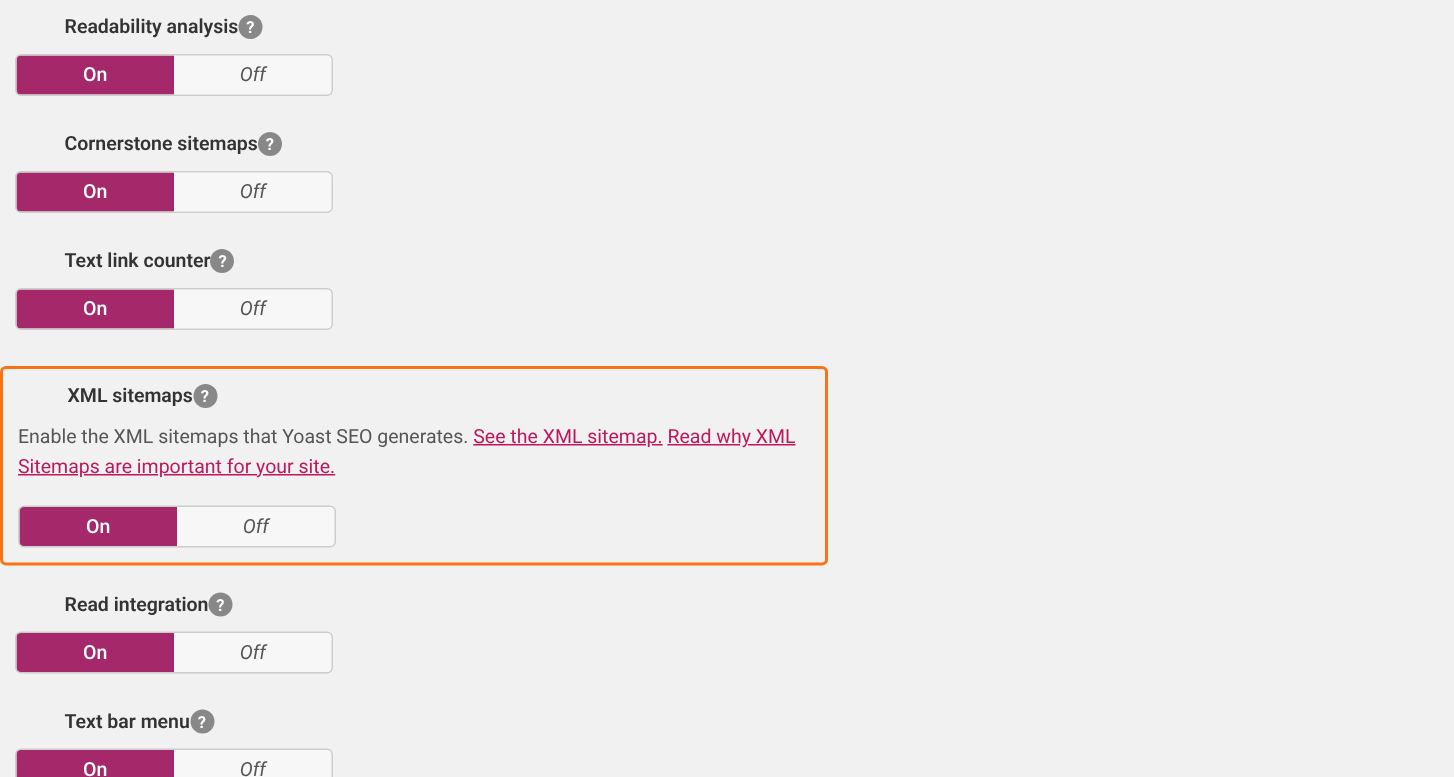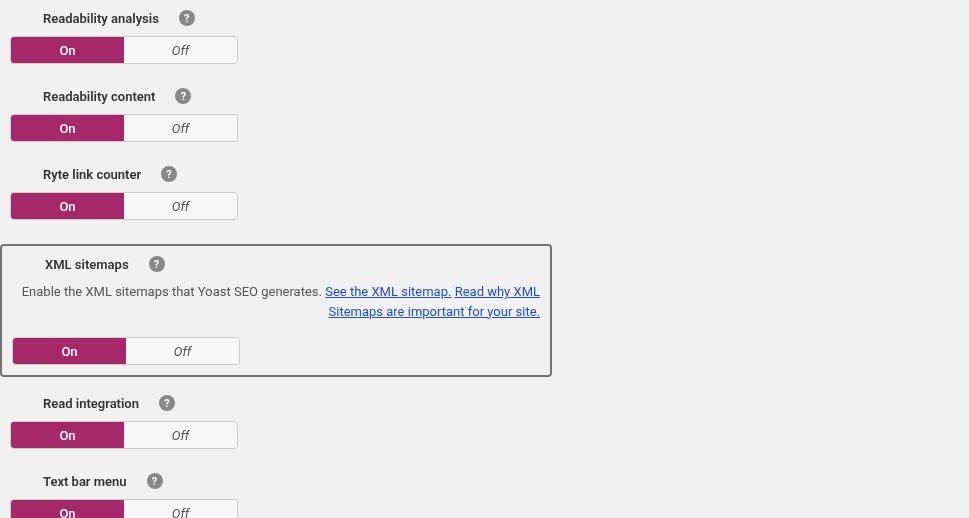--- a/index.html
+++ b/index.html
@@ -17,39 +17,39 @@
     }
     .setting-block {
       margin-bottom: 24px;
     }
     .setting-title {
       font-weight: 600;
       color: #333;
       margin-bottom: 10px;
       display: flex;
       align-items: center;
-      gap: 20px;
+      gap: 0;
       padding-left: 33px;
     }
     .help-icon {
       display: inline-flex;
       align-items: center;
       justify-content: center;
       width: 16px;
       height: 16px;
       border-radius: 50%;
       background: #888;
       color: #fff;
       font-size: 11px;
       font-weight: bold;
       cursor: pointer;
     }
     .toggle {
       display: flex;
-      width: 228px;
+      width: 212px;
       height: 28px;
       border-radius: 4px;
       overflow: hidden;
       border: 1px solid #ccc;
     }
     .toggle-half {
       flex: 1;
       display: flex;
       align-items: center;
       justify-content: center;
@@ -61,35 +61,34 @@
       background: #a4286a;
       color: #fff;
       font-weight: 500;
     }
     .toggle-off {
       background: #f7f7f7;
       color: #555;
       font-style: italic;
     }
     .highlighted {
-      border: 2px solid #737373;
+      border: 2px solid #f97316;
       border-radius: 4px;
       padding: 10px;
       margin-left: -10px;
       margin-bottom: 18px;
       width: 552px;
-      text-align: right;
     }
     .description {
       color: #555;
       margin-bottom: 16px;
       line-height: 1.5;
     }
     .description a {
-      color: #1d4ed8;
+      color: #be185d;
       text-decoration: underline;
     }
   </style>
 </head>
 <body>
 
 <div class="settings-container">
 
   <div class="setting-block">
     <div class="setting-title">
@@ -97,32 +96,32 @@
       <span class="help-icon">?</span>
     </div>
     <div class="toggle">
       <div class="toggle-half toggle-on">On</div>
       <div class="toggle-half toggle-off">Off</div>
     </div>
   </div>
 
   <div class="setting-block">
     <div class="setting-title">
-      <span>Readability content</span>
+      <span>Cornerstone sitemaps</span>
       <span class="help-icon">?</span>
     </div>
     <div class="toggle">
       <div class="toggle-half toggle-on">On</div>
       <div class="toggle-half toggle-off">Off</div>
     </div>
   </div>
 
   <div class="setting-block">
     <div class="setting-title">
-      <span>Ryte link counter</span>
+      <span>Text link counter</span>
       <span class="help-icon">?</span>
     </div>
     <div class="toggle">
       <div class="toggle-half toggle-on">On</div>
       <div class="toggle-half toggle-off">Off</div>
     </div>
   </div>
 
   <div class="highlighted">
     <div class="setting-title">

